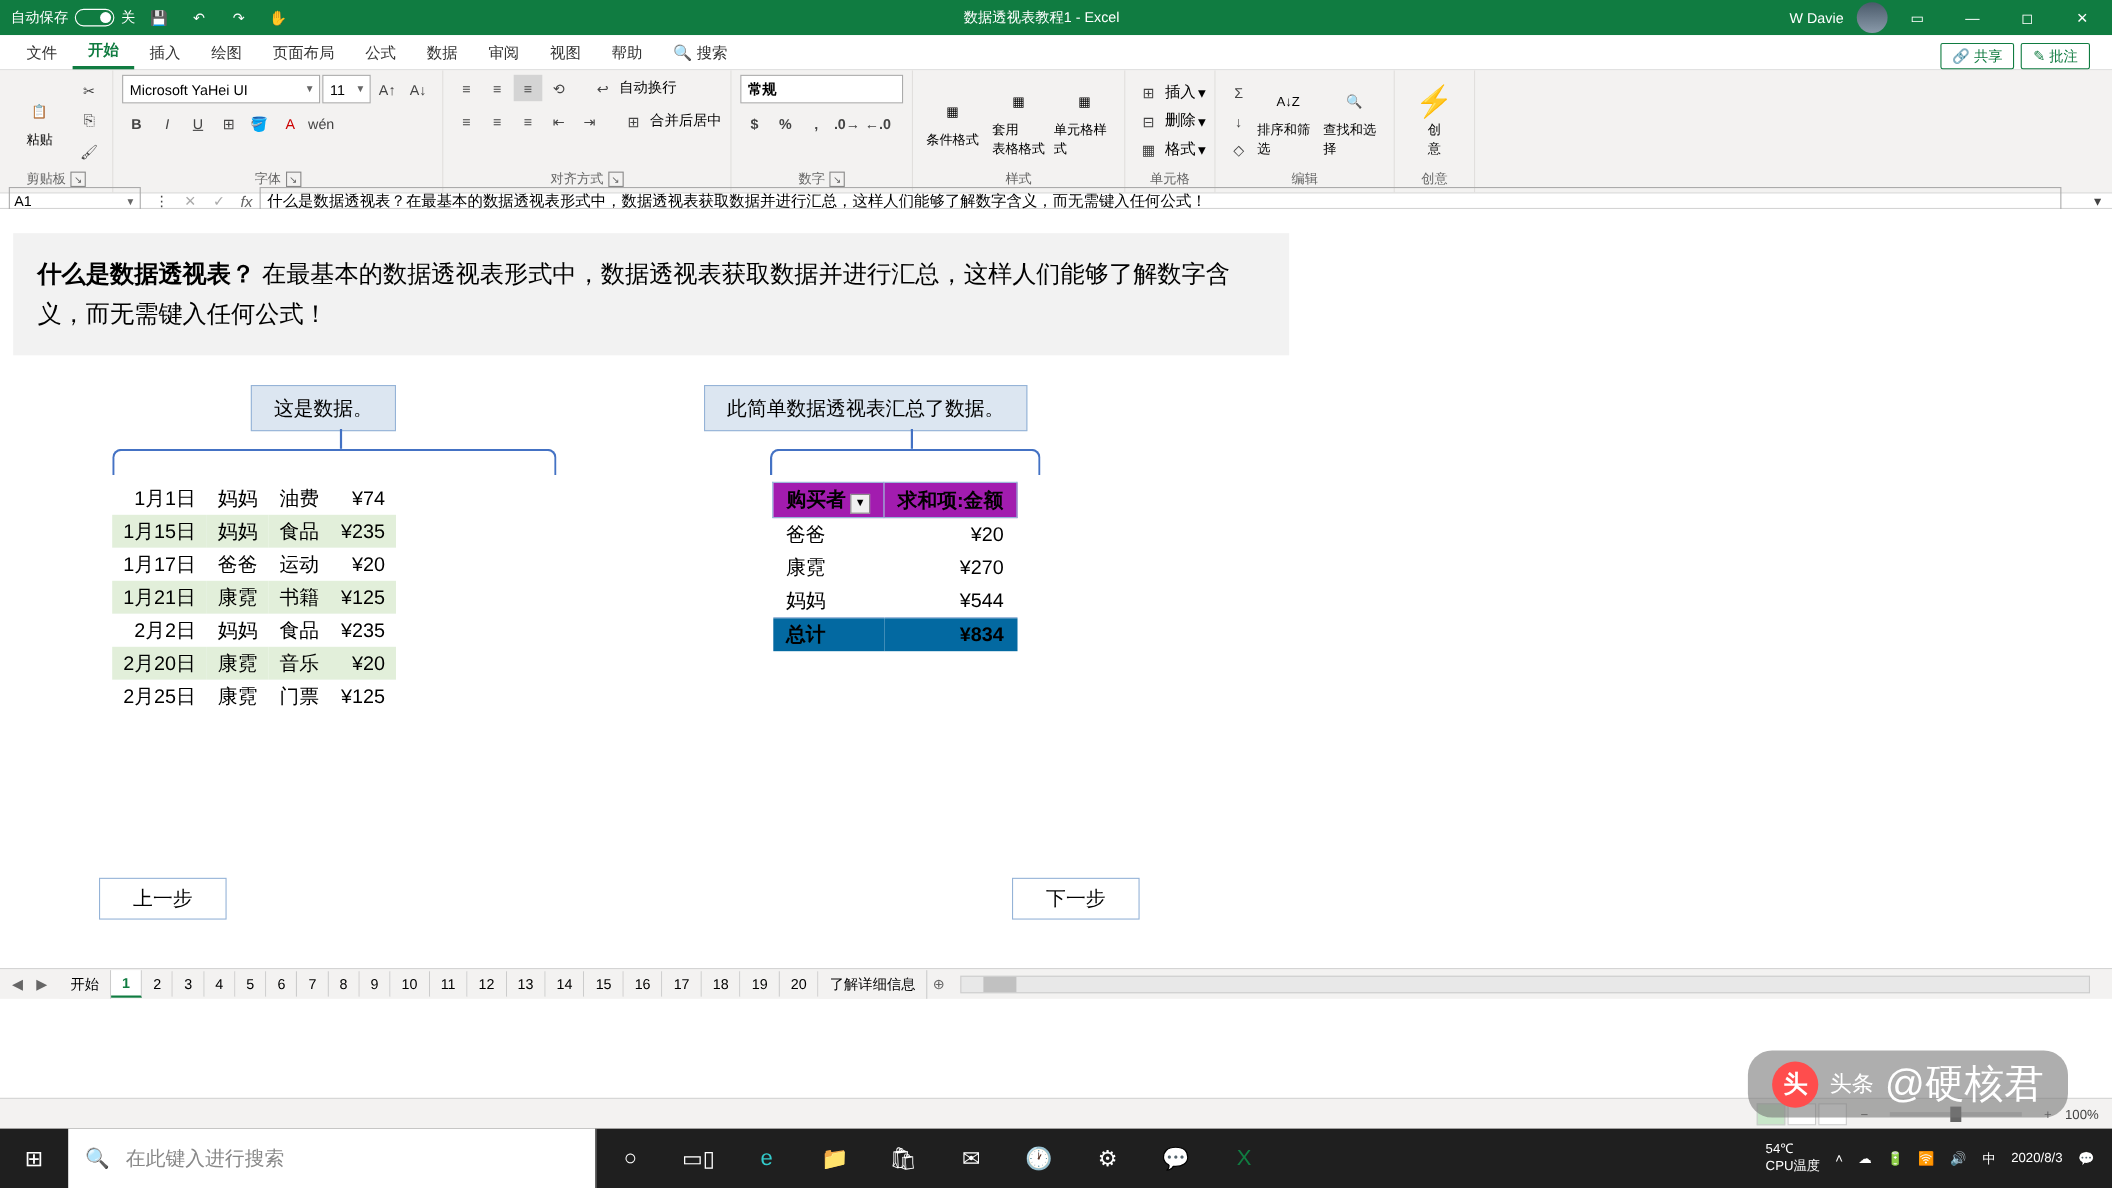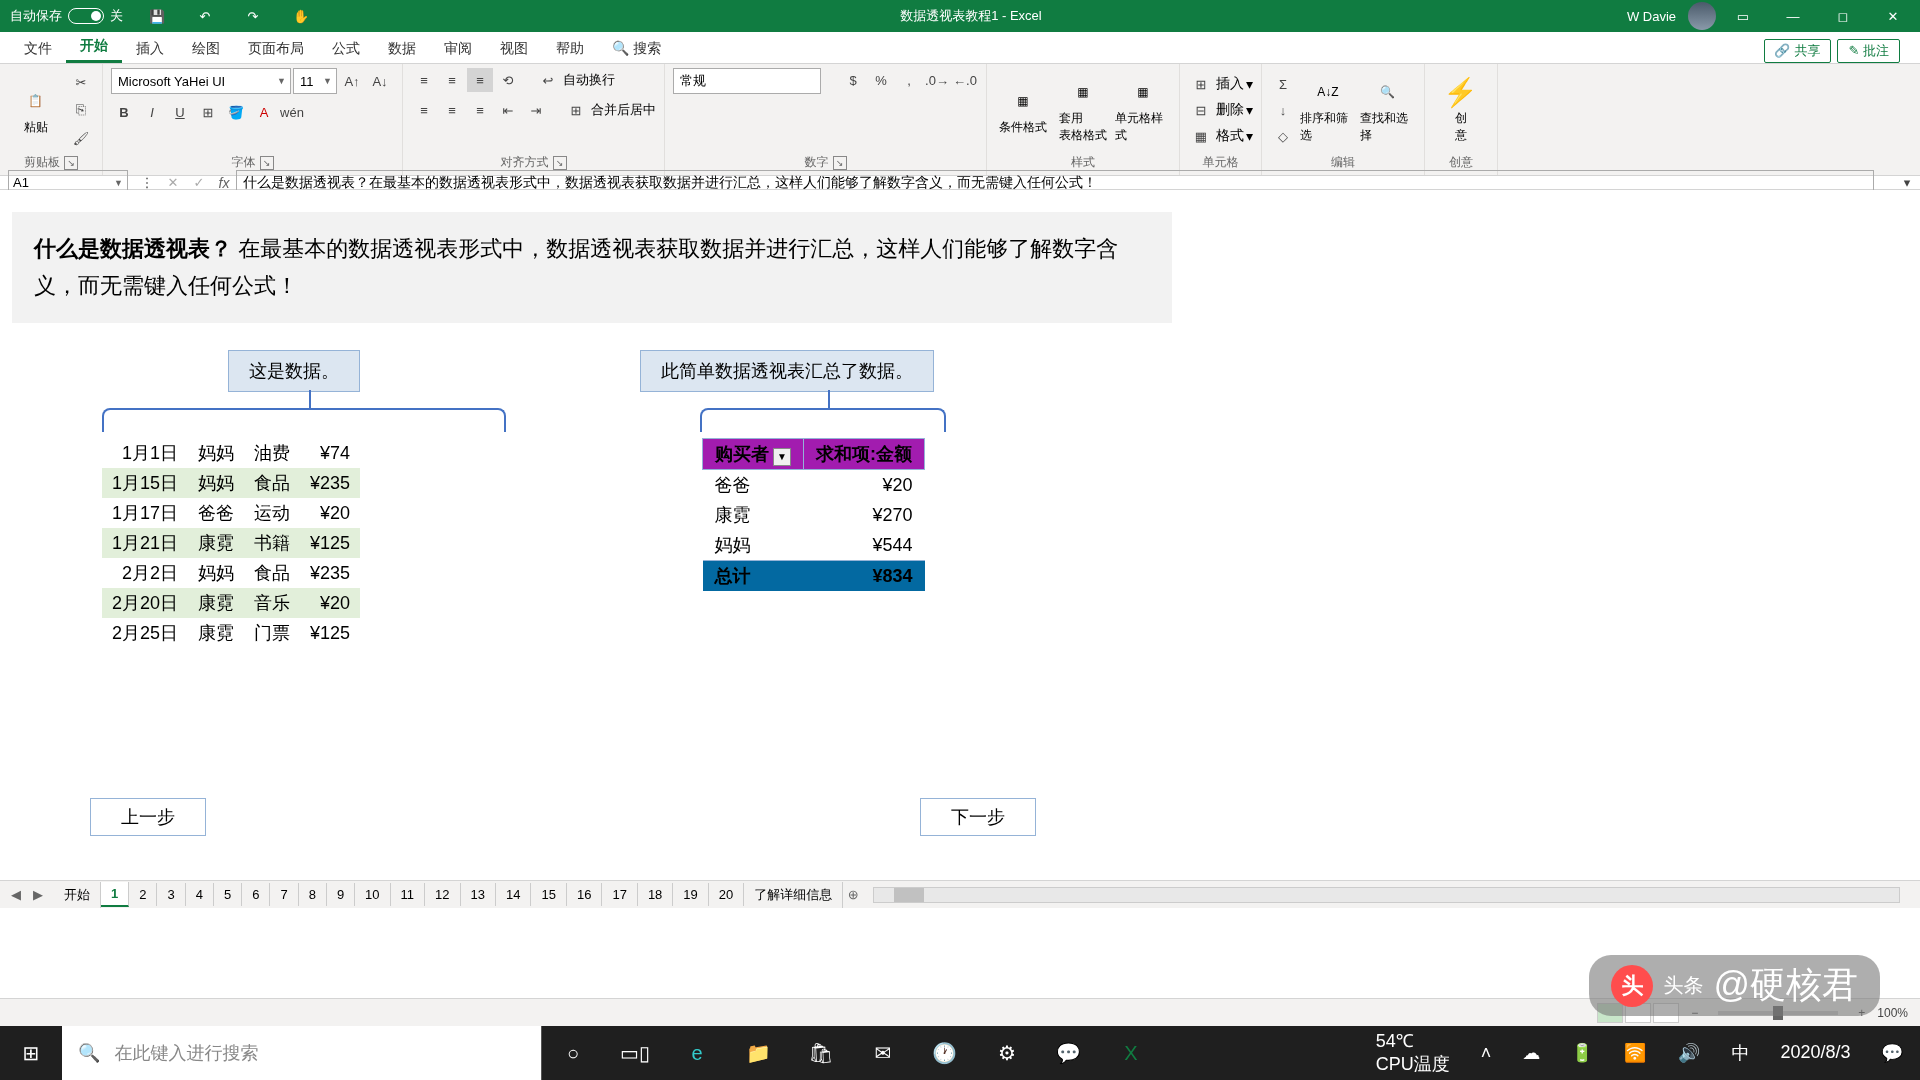--- a/index.html
+++ b/index.html
@@ -1,18 +1,18 @@
 <!DOCTYPE html>
 <html><head>
 <meta charset="utf-8">
 <style>
 *{margin:0;padding:0;box-sizing:border-box;font-family:"Microsoft YaHei UI",sans-serif;}
 body{background:#fff;width:1920px;height:1080px;overflow:hidden;font-size:14px;position:relative;}
 .titlebar{height:32px;background:#107c41;color:#fff;display:flex;align-items:center;font-size:13px;}
-.titlebar-left{display:flex;align-items:center;gap:20px;padding-left:10px;}
+.titlebar-left{display:flex;align-items:center;gap:8px;padding-left:10px;}
 .autosave{display:flex;align-items:center;gap:6px;}
 .toggle{width:36px;height:16px;border:1px solid #fff;border-radius:10px;position:relative;display:inline-flex;align-items:center;}
 .toggle-dot{width:10px;height:10px;border-radius:50%;background:#fff;position:absolute;right:2px;}
 .qat-btn{width:28px;height:28px;display:inline-flex;align-items:center;justify-content:center;color:#fff;}
 .title-center{flex:1;text-align:center;}
 .titlebar-right{display:flex;align-items:center;gap:4px;padding-right:4px;}
 .user-name{margin-right:8px;}
 .avatar{width:28px;height:28px;border-radius:50%;background:linear-gradient(#4a5a6a,#8a9aaa);}
 .win-btn{width:46px;height:32px;display:flex;align-items:center;justify-content:center;}
 .tabs{height:32px;background:#fff;display:flex;align-items:flex-end;border-bottom:1px solid #d4d4d4;padding:0 10px;}
@@ -66,21 +66,21 @@
 .statusbar{position:absolute;bottom:54px;left:0;right:0;height:28px;background:#f3f2f1;border-top:1px solid #d4d4d4;display:flex;align-items:center;padding:0 12px;font-size:12px;color:#444;gap:12px;}
 .view-btns{display:flex;gap:2px;margin-left:auto;}
 .vb{width:26px;height:20px;border:1px solid #ccc;background:#fff;}
 .vb.active{background:#c8e6c9;}
 .zoom-slider{width:120px;height:4px;background:#ccc;position:relative;margin:0 8px;}
 .zoom-thumb{width:10px;height:14px;background:#666;position:absolute;left:55px;top:-5px;}
 .taskbar{position:absolute;bottom:0;left:0;right:0;height:54px;background:#1f1f1f;display:flex;align-items:center;color:#fff;}
 .tb-btn{width:62px;height:54px;display:flex;align-items:center;justify-content:center;font-size:20px;}
 .search-box{flex:0 0 480px;height:54px;background:#fff;color:#888;display:flex;align-items:center;padding:0 16px;font-size:18px;gap:14px;border-right:1px solid #555;}
 .tb-spacer{flex:1;}
-.tray{display:flex;align-items:center;gap:31px;padding-right:16px;font-size:18px;}
+.tray{display:flex;align-items:center;gap:14px;padding-right:16px;font-size:12px;}
 .tray-temp{text-align:left;line-height:1.3;}
 .tray-clock{text-align:right;line-height:1.3;}
 .watermark{position:absolute;right:40px;bottom:64px;background:rgba(120,120,120,0.6);color:#fff;font-size:36px;padding:6px 22px;border-radius:22px;display:flex;align-items:center;gap:10px;}
 .watermark-dot{width:42px;height:42px;border-radius:50%;background:#ff4d4d;color:#fff;display:flex;align-items:center;justify-content:center;font-size:22px;font-weight:bold;}
 .carat{position:absolute;right:4px;top:50%;transform:translateY(-50%);font-size:9px;color:#666;}
 </style>
 </head>
 <body>
 
 <div class="titlebar">
@@ -197,21 +197,21 @@
           <span style="font-size:13px">合并后居中</span>
       </div>
     </div>
     <div class="rgroup-label">
         <span>对齐方式</span>
         <span class="dlg-launch">↘</span>
       </div>
   </div>
 
   <div class="rgroup">
-    <div class="rgroup-body" style="align-items:flex-start;gap:19px;">
+    <div class="rgroup-body" style="flex-direction:column;align-items:flex-start;gap:6px;font-weight:bold;">
       <div class="num-fmt">
           <span>常规</span>
           <span class="carat" style="right:6px">▼</span>
         </div>
       <div class="small-row">
         <div class="sb">$</div>
         <div class="sb">%</div>
         <div class="sb">,</div>
         <div class="sb">.0→</div>
         <div class="sb">←.0</div>

